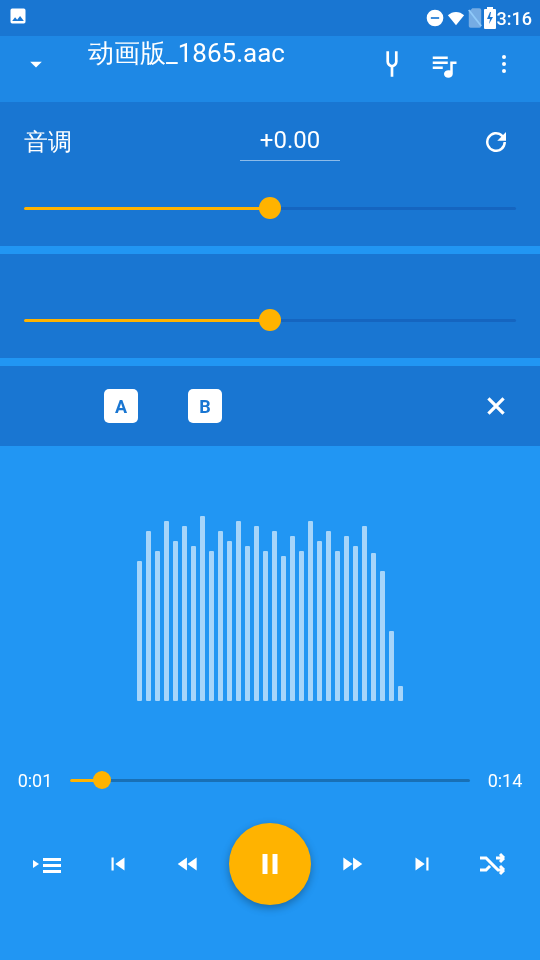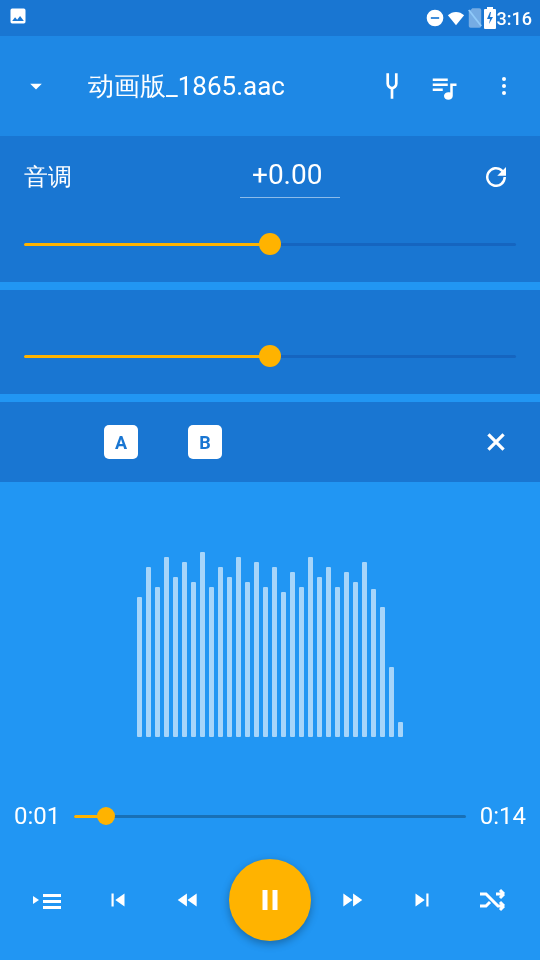--- a/index.html
+++ b/index.html
@@ -9,39 +9,39 @@
   
   .status-bar {
     height: 36px; background: #1976d2; display: flex; align-items: center;
     justify-content: space-between; padding: 0 8px; font-size: 18px; font-weight: 500;
   }
   .status-left, .status-right { display: flex; align-items: center; }
   .status-right svg { display: block; }
 
   
   .app-bar {
-    height: 100px; background: #1e88e5; display: flex; align-items: center;
+    height: 66px; background: #1e88e5; display: flex; 
     padding: 0 8px; gap: 4px;
   }
   .app-bar .title { flex: 1; font-size: 26px; font-weight: 400; padding-left: 20px; white-space: nowrap; overflow: hidden; }
   .icon-btn {
     width: 56px; height: 56px; display: flex; align-items: center; justify-content: center;
     cursor: pointer;
   }
 
   
   .panel {
     background: #1976d2; padding: 20px 24px 28px 24px; margin-bottom: 8px;
   }
   .panel-row {
     display: flex; align-items: center; justify-content: space-between;
   }
   .panel-label { font-size: 24px; font-weight: 400; width: 80px; }
   .panel-value {
-    font-size: 28px; font-weight: 400; min-width: 100px;
+    font-size: 24px; font-weight: 400; text-align: center; min-width: 100px;
     border-bottom: 1px solid rgba(255,255,255,0.5); padding: 2px 12px 6px 12px;
   }
   .panel-reset { width: 40px; height: 40px; display: flex; align-items: center; justify-content: center; cursor: pointer; }
 
   
   .slider {
     margin-top: 36px; height: 20px; position: relative; cursor: pointer;
   }
   .slider-track {
     position: absolute; top: 9px; left: 0; right: 0; height: 3px; background: #1565c0; border-radius: 2px;
@@ -71,21 +71,21 @@
   .viz {
     height: 310px; display: flex; align-items: center; justify-content: center; overflow: hidden;
   }
   .wave { display: flex; align-items: flex-end; gap: 4px; height: 200px; }
   .wave-bar { width: 5px; background: rgba(255,255,255,0.6); border-radius: 1px; }
 
   
   .seek-area {
     display: flex; align-items: center; padding: 0 14px; gap: 14px; height: 48px;
   }
-  .seek-time { font-size: 24px; min-width: 42px; }
+  .seek-time { font-size: 18px; min-width: 42px; text-align: center; }
   .seek-slider { flex: 1; position: relative; height: 20px; cursor: pointer; }
   .seek-slider .slider-track { background: rgba(0,0,0,0.25); height: 3px; top: 9px; }
   .seek-slider .slider-fill { background: #ffb300; height: 3px; top: 9px; }
   .seek-slider .slider-thumb { width: 18px; height: 18px; }
 
   
   .transport {
     height: 120px; display: flex; align-items: center; justify-content: space-around; padding: 0 12px;
   }
   .ctrl-btn {

